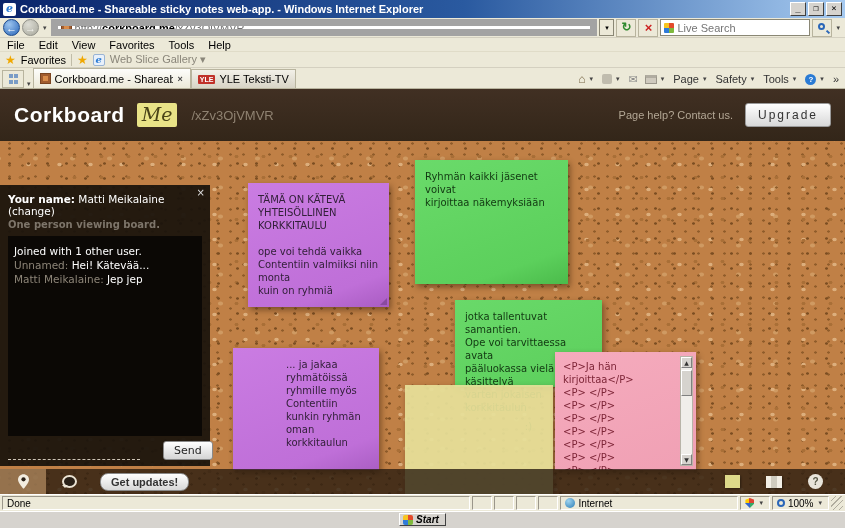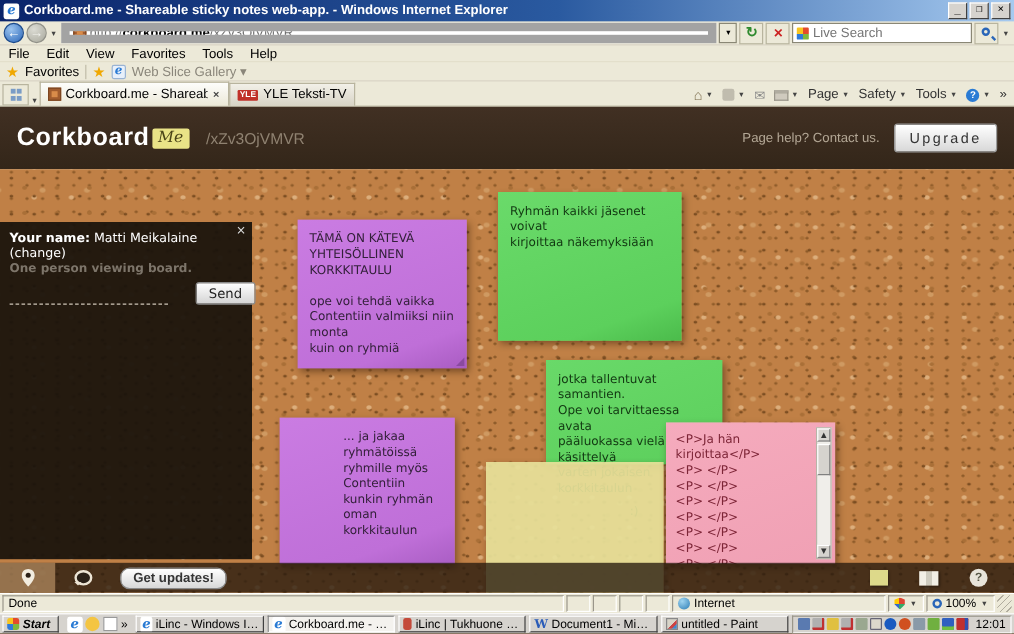--- a/index.html
+++ b/index.html
@@ -56,21 +56,21 @@
   .cmditem { display:flex; align-items:center; gap:2px; white-space:nowrap; }
   .homeicon { font-size:12px; color:#7a6a4a; }
   .rssicon { width:10px; height:10px; background:#c0bcae; border-radius:2px; }
   .mailicon { font-size:11px; color:#888; }
   .printicon { width:12px; height:9px; background:#cfcabe; border:1px solid #9a968a; border-top:3px solid #b0aca0; }
   .helpicon { width:11px; height:11px; border-radius:50%; background:#2a7bd4; color:#fff; font-size:8px; font-weight:bold; line-height:11px; text-align:center; }
 
   
   .appheader { height:52px; background:linear-gradient(#413023,#332619); display:flex; align-items:center; padding:0 14px; }
   .brand { color:#fff; font-size:21px; font-weight:bold; letter-spacing:0.5px; }
-  .mebadge { display:inline-block; background:#e9e387; color:#4a4418; font-family:"DejaVu Serif",serif; font-style:italic; font-size:13px; padding:0 5px 2px; margin-left:2px; border-radius:2px; }
+  .mebadge { display:inline-block; background:#e9e387; color:#4a4418; font-family:"DejaVu Serif",serif; font-style:italic; font-size:19px; padding:0 5px 2px; margin-left:12px; border-radius:2px; }
   .boardid { color:#8f8271; font-size:13px; margin-left:14px; }
   .hdr-right { margin-left:auto; display:flex; align-items:center; gap:12px; }
   .helplink { color:#b3a795; font-size:11px; }
   .upgradebtn { background:linear-gradient(#ffffff,#d8d8d8); border:1px solid #9a9a9a; border-radius:3px; color:#333; font-size:12px; padding:4px 12px; letter-spacing:2px; }
 
   
   .board { position:relative; height:353px; overflow:hidden;
     background-color:#c08046;
     background-image:
       radial-gradient(#7c4e22 1.1px, transparent 1.9px),
@@ -124,21 +124,21 @@
   .statusbar { height:17px; background:#ece9d8; border-top:1px solid #fff; display:flex; align-items:stretch; padding:1px 2px; gap:2px; font-size:10px; }
   .cell { border:1px solid; border-color:#9a968a #fff #fff #9a968a; display:flex; align-items:center; padding:0 4px; gap:3px; }
   .cell.grow { flex:1; }
   .cell.small { width:20px; }
   .globeicon { width:10px; height:10px; border-radius:50%; background:radial-gradient(circle at 35% 30%,#9fd4f0,#2a7bb4); }
   .shieldicon { width:9px; height:10px; background:conic-gradient(#d43 25%,#3a6 0 50%,#36c 0 75%,#fc0 0); clip-path:polygon(50% 0,100% 18%,100% 55%,50% 100%,0 55%,0 18%); }
   .bluemag { width:8px; height:8px; border:2px solid #2a66b8; border-radius:50%; position:relative; }
   .grip { width:12px; background:repeating-linear-gradient(135deg,transparent 0 3px,#b0ac9e 3px 4px); border:none; }
 
   
-  .taskbar { height:17px; background:#d6d3ce; border-top:1px solid #fff; display:flex; align-items:center; padding:1px 2px; gap:3px; font-size:10px; }
+  .taskbar { height:17px; background:#d6d3ce; border-top:1px solid #fff; display:flex; align-items:center; padding:1px 2px; gap:3px; font-size:10px;flex-direction:column; }
   .startbtn { display:flex; align-items:center; gap:3px; background:#d6d3ce; border:1px solid; border-color:#fff #404040 #404040 #fff; padding:0 6px 0 3px; height:14px; font-weight:bold; font-style:italic; }
   .winflag { width:10px; height:10px; background:conic-gradient(#e34b2c 25%,#7eb93c 0 50%,#2f7bd9 0 75%,#f7c520 0); border-radius:2px; }
   .ql { display:flex; align-items:center; gap:3px; padding:0 4px; }
   .qlicon { width:12px; height:12px; text-align:center; font-size:10px; line-height:12px; }
   .smiley { background:#f4c542; border-radius:50%; }
   .docicon { background:#fff; border:1px solid #999; }
   .tbtn { flex:1; max-width:112px; height:14px; display:flex; align-items:center; gap:3px; background:#d6d3ce; border:1px solid; border-color:#fff #404040 #404040 #fff; padding:0 3px; overflow:hidden; white-space:nowrap; }
   .tbtn.active { background:#f4f2ee; border-color:#808080 #fff #fff #808080; }
   .tbtn .lbl { overflow:hidden; text-overflow:ellipsis; }
   .wordicon { color:#2a5bb8; font-weight:bold; font-family:"DejaVu Serif",serif; font-size:10px; }
@@ -317,20 +317,25 @@
     </div>
 
     <div class="chatpanel">
       <span class="chatclose">×</span>
       <div class="chat-head">
         <b>Your name:</b>
         <span>Matti Meikalaine</span>
         <span>(change)</span>
       </div>
       <div class="chat-sub">One person viewing board.</div>
+      <div class="chatbox">
+        <div class="msg"><span>Joined with 1 other user.</span></div>
+        <div class="msg"><span class="sender">Unnamed:</span> <span>Hei! Kätevää...</span></div>
+        <div class="msg"><span class="sender">Matti Meikalaine:</span> <span>Jep jep</span></div>
+      </div>
       <div class="chat-inputrow">
         <input class="chatinput" style="">
         <span class="sendbtn">Send</span>
       </div>
     </div>
 
     <div class="boardfooter">
       <span class="ftile lit">
         <svg width="11" height="15" viewBox="0 0 12 16">
             <path d="M6 0C2.7 0 0 2.6 0 5.8 0 9.8 6 16 6 16s6-6.2 6-10.2C12 2.6 9.3 0 6 0z" fill="#f2ecdf"></path>

